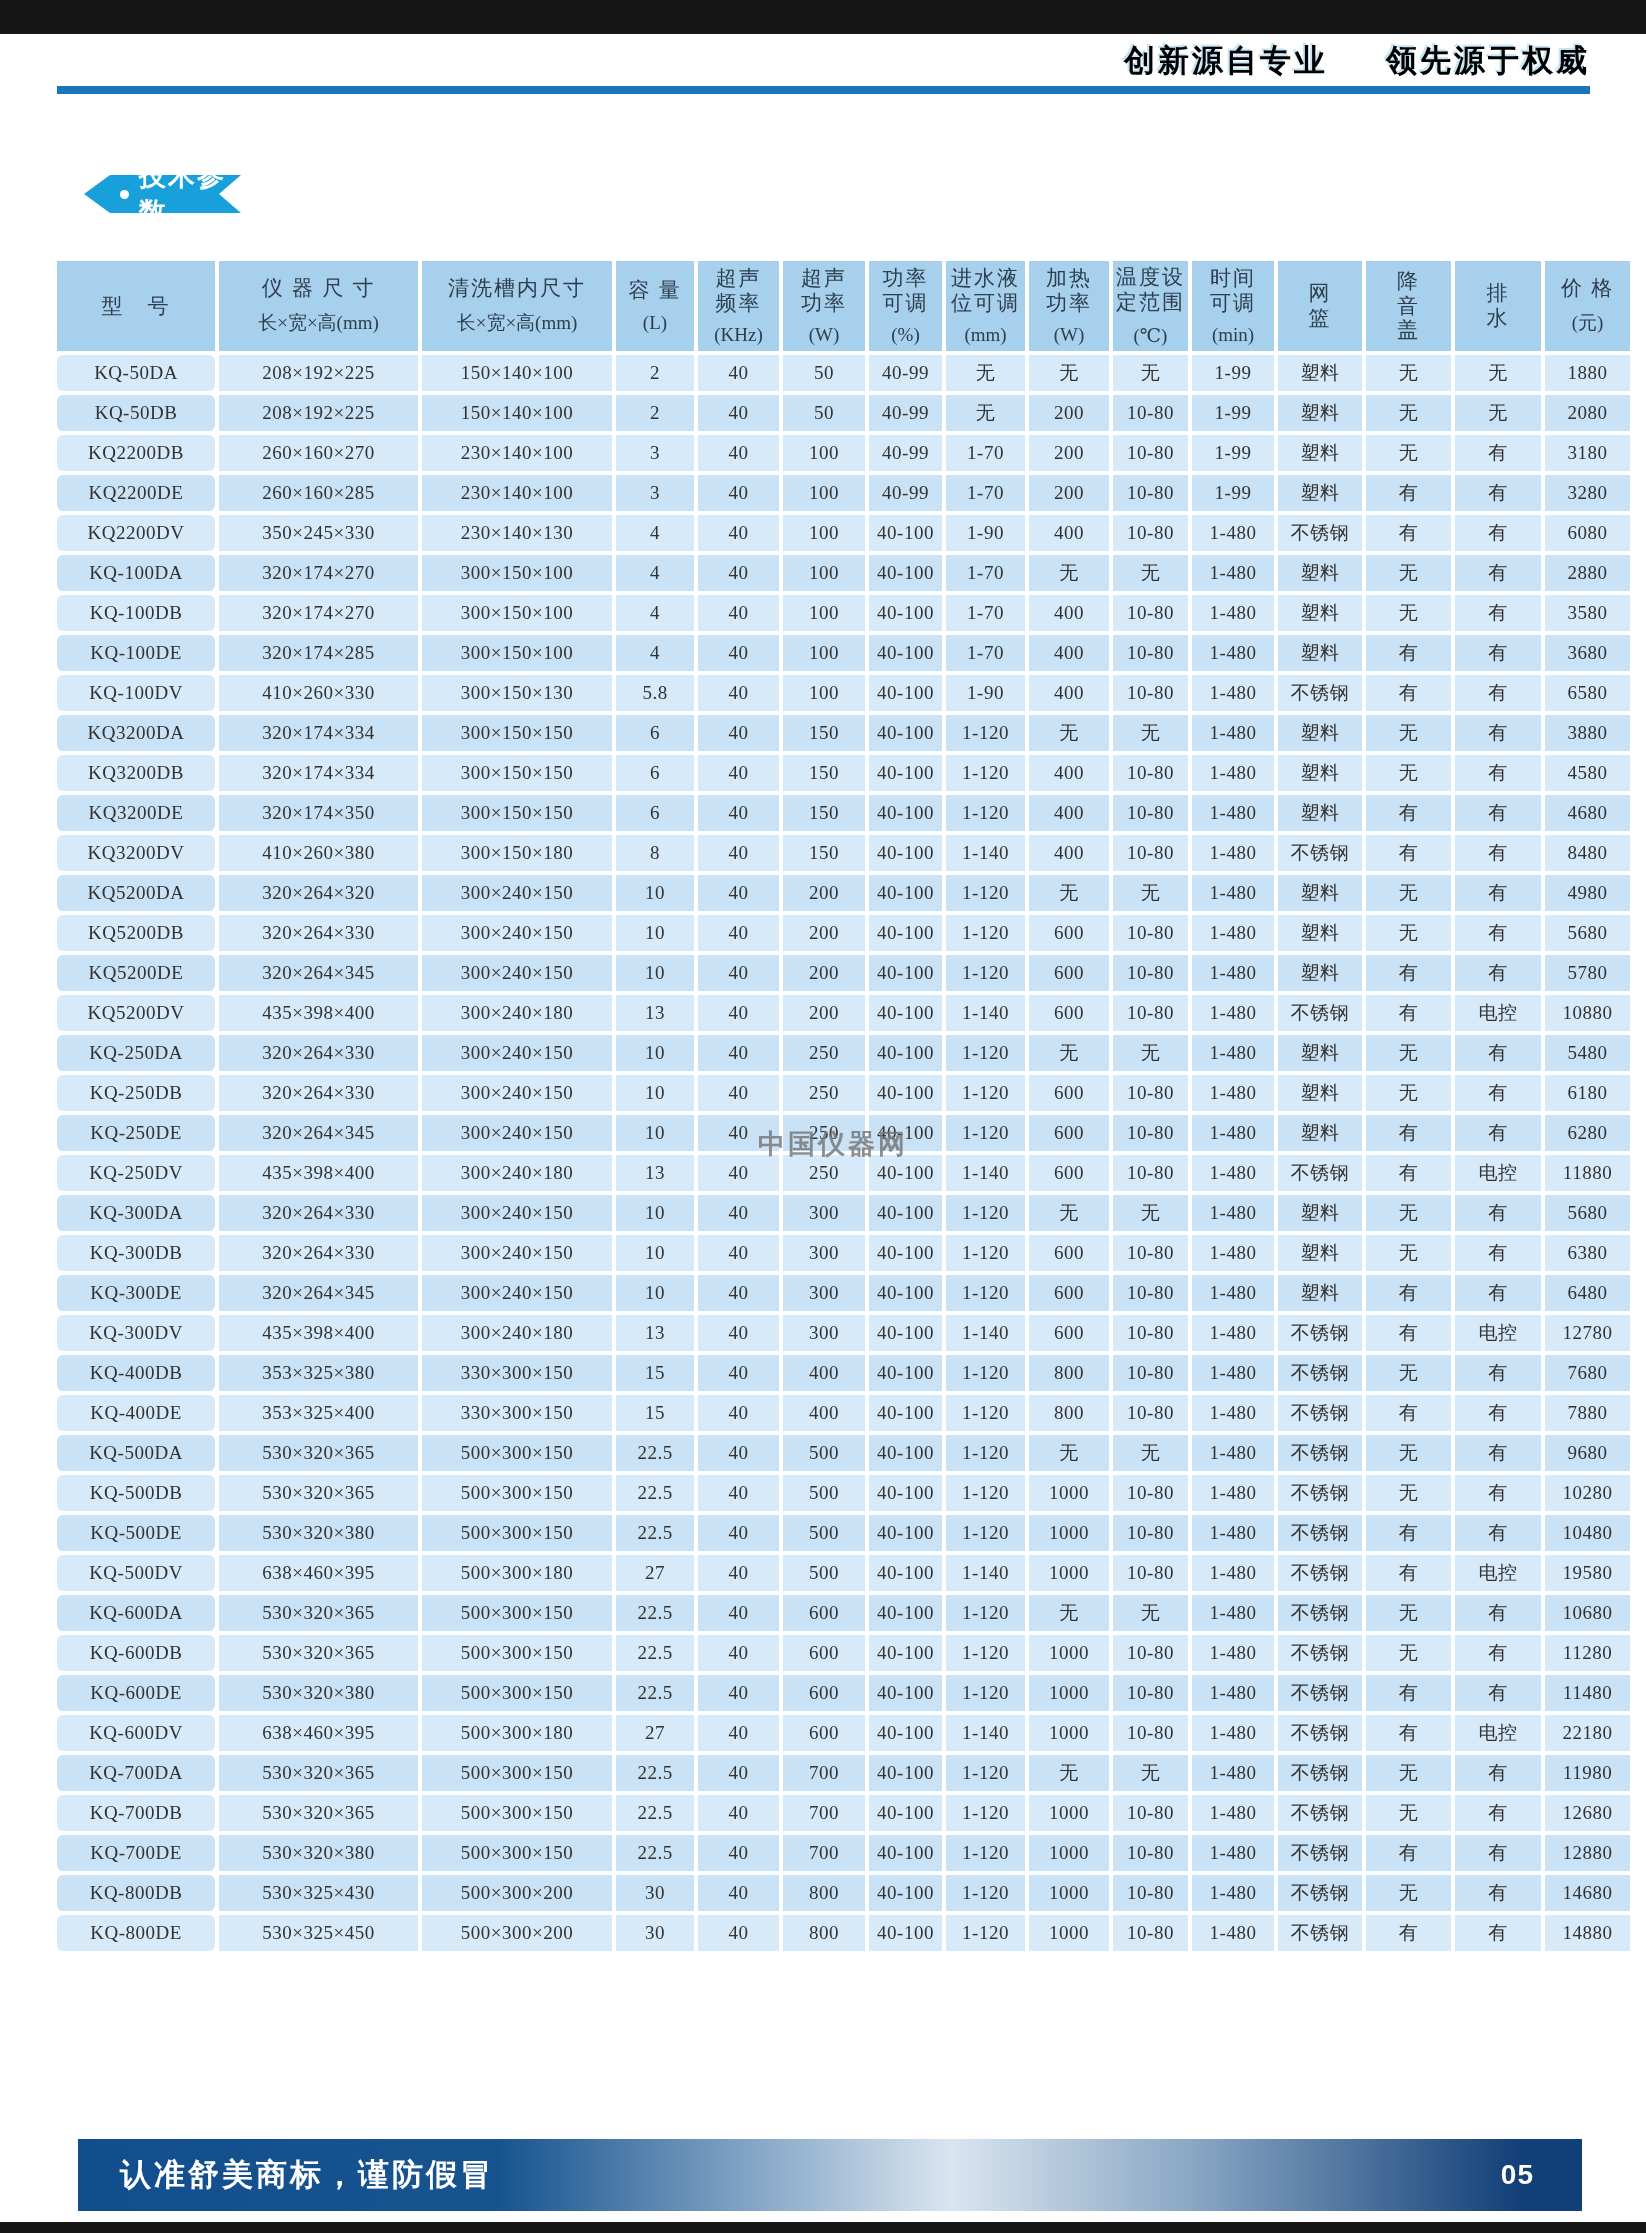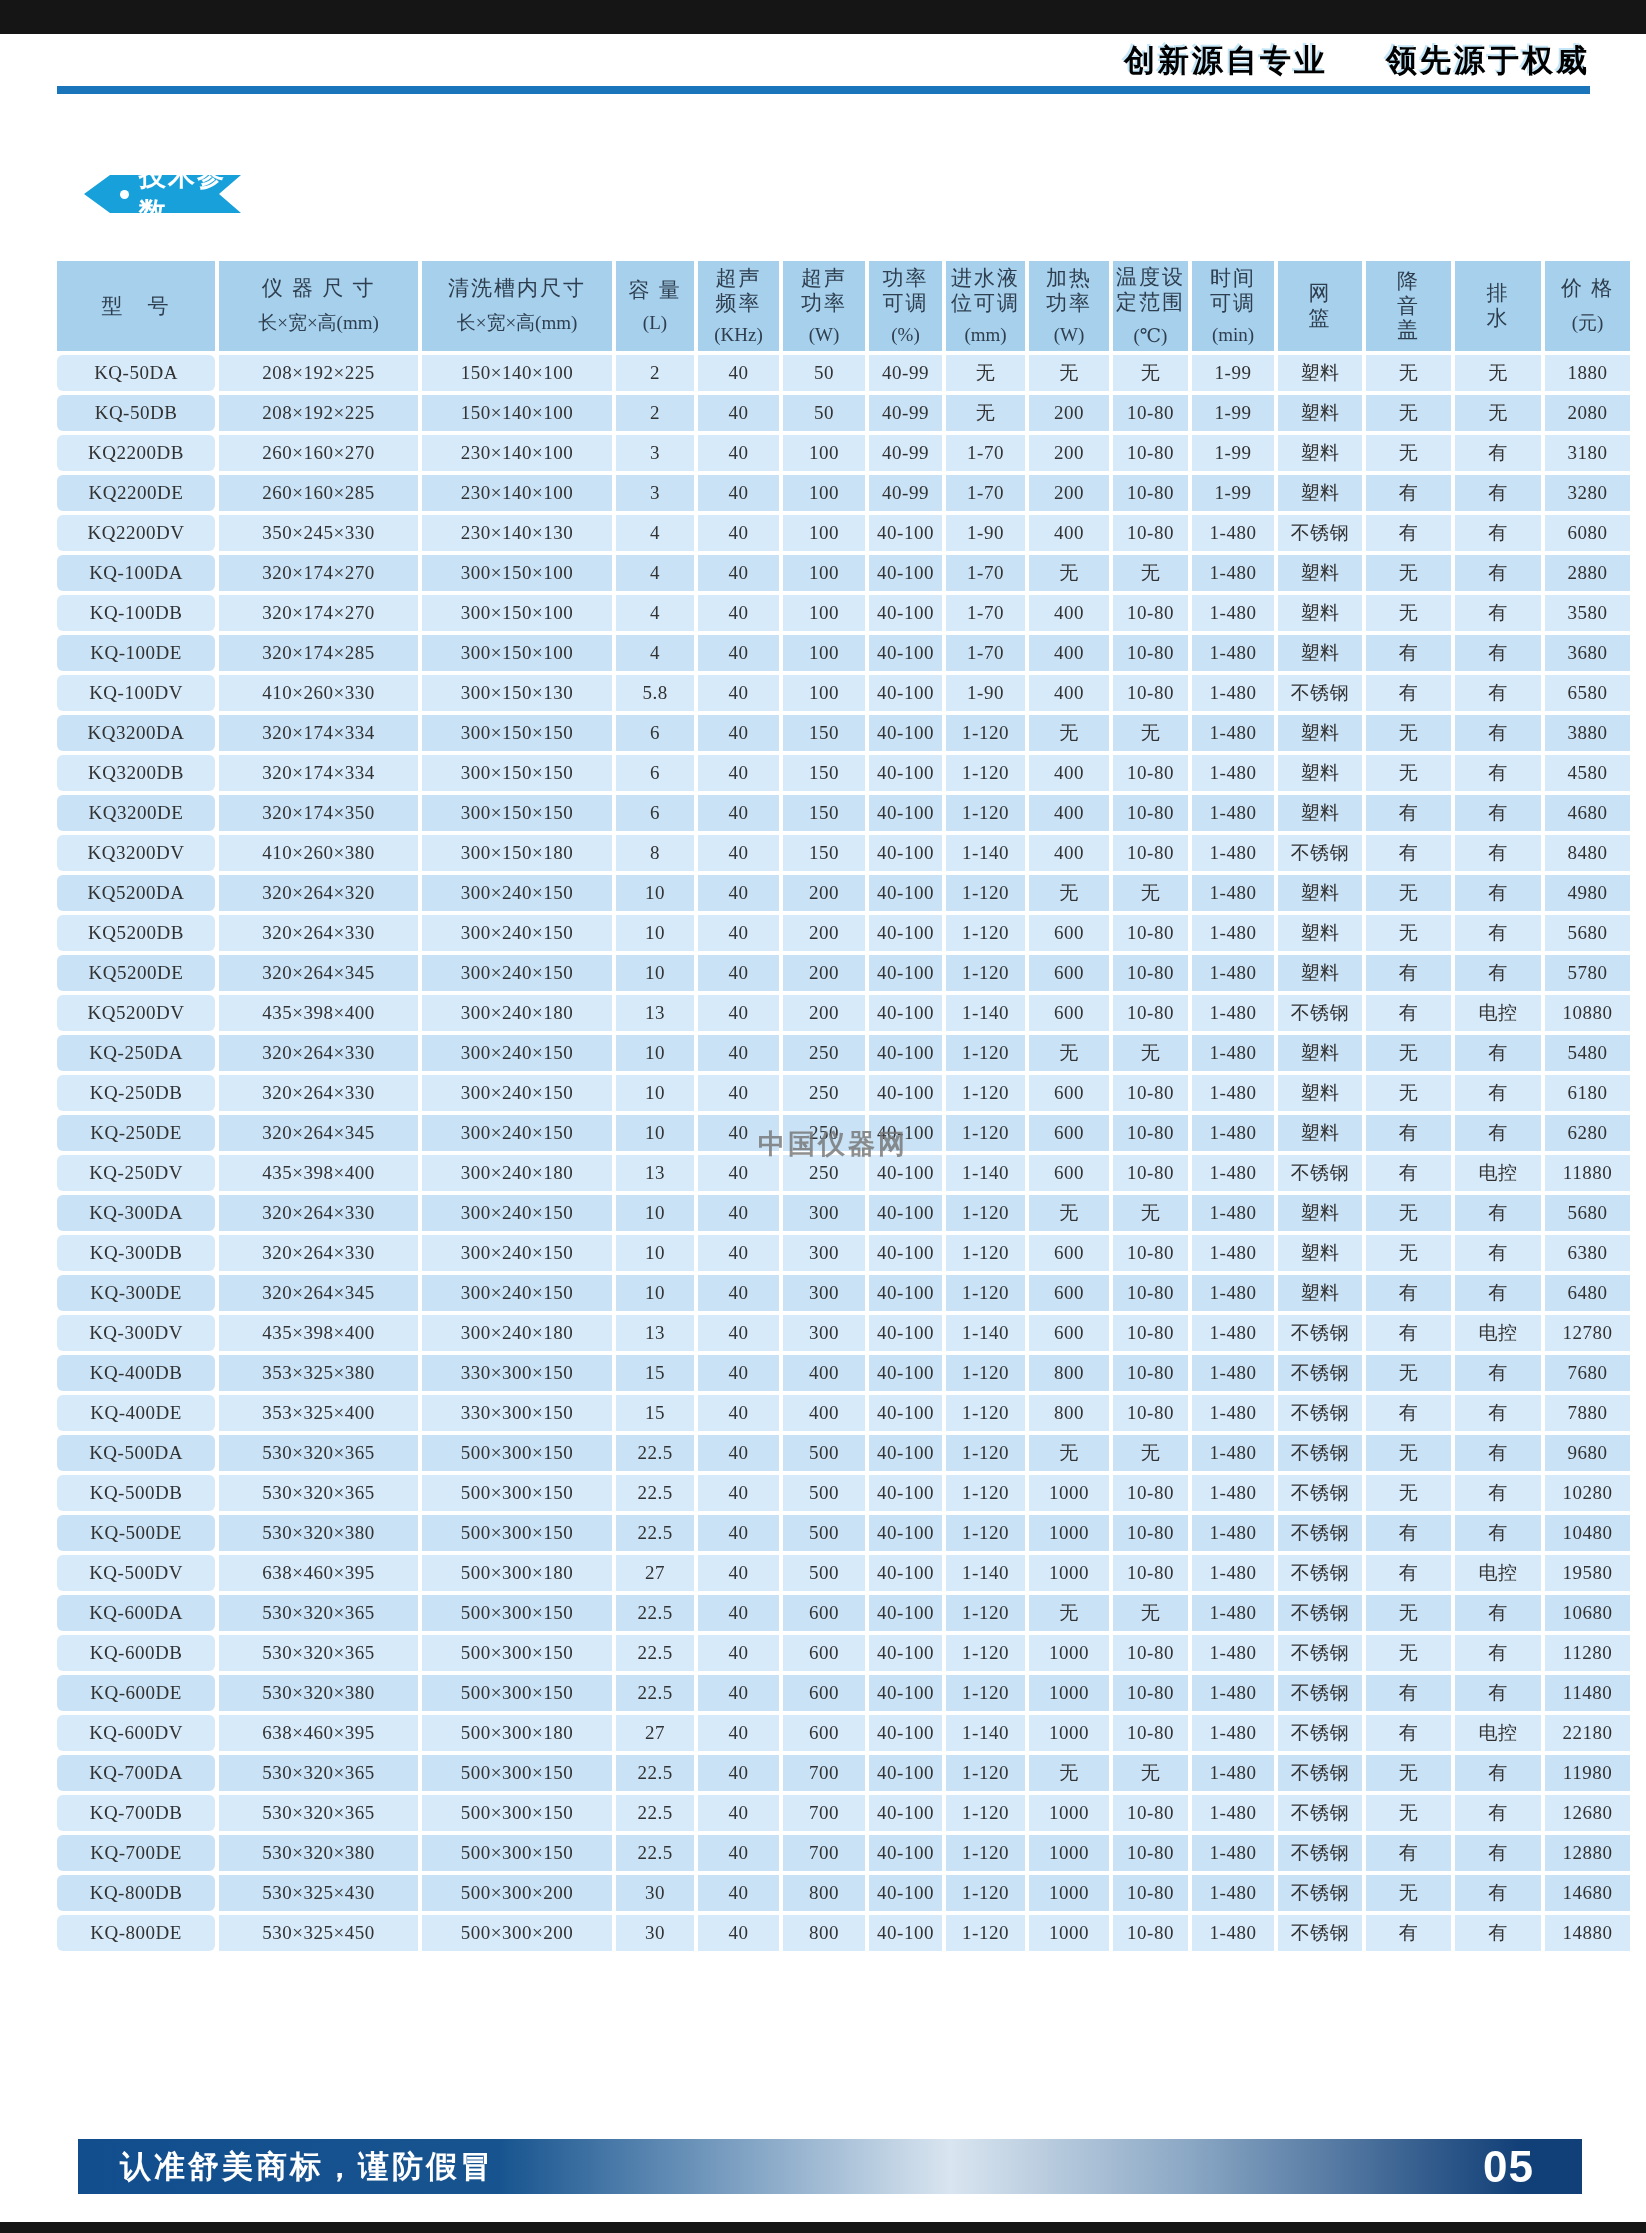--- a/index.html
+++ b/index.html
@@ -23,26 +23,26 @@
                 color:#2e3e4e;font-weight:normal;}
   .hlabel{white-space:pre-line;font-size:21px;line-height:1.18;letter-spacing:2px;}
   .hunit{font-size:19px;margin-top:9px;letter-spacing:0;}
   table.spec td{height:36px;text-align:center;vertical-align:middle;font-size:19px;color:#323232;
                 padding:0;overflow:hidden;letter-spacing:0.5px;}
   tr.odd td{background:#d7eafa;}
   tr.even td{background:#c9e2f5;}
   td.model{font-size:20px;letter-spacing:0;border-radius:6px;}
   .watermark{position:absolute;left:758px;top:1126px;font-family:"Liberation Sans","DejaVu Sans",sans-serif;
              font-weight:bold;font-size:27px;color:rgba(115,115,115,0.8);letter-spacing:3px;white-space:nowrap;}
-  .footbar{position:absolute;left:78px;top:2139px;width:1504px;height:55px;
+  .footbar{position:absolute;left:78px;top:2139px;width:1504px;height:72px;
            background:linear-gradient(90deg,#124e8e 0%,#17548f 28%,#d9e5f0 58%,#8aa7c4 74%,#113f77 96%);
            display:flex;align-items:center;justify-content:space-between;
            font-family:"Liberation Sans","DejaVu Sans",sans-serif;color:#fff;font-weight:bold;}
   .footbar .tagline{font-size:31px;letter-spacing:3px;padding-left:42px;}
-  .footbar .pagenum{font-size:44px;padding-right:48px;letter-spacing:1px;text-align:center;}
+  .footbar .pagenum{font-size:28px;padding-right:48px;letter-spacing:1px;text-align:center;}
   .bottombar{position:absolute;left:0;top:2222px;width:100%;height:12px;background:#151515;}
 </style>
 </head>
 <body>
 
 <div class="page">
   <div class="topbar"></div>
 
   <div class="slogan">
     <span>创新源自专业</span><span class="gap"></span><span>领先源于权威</span>

